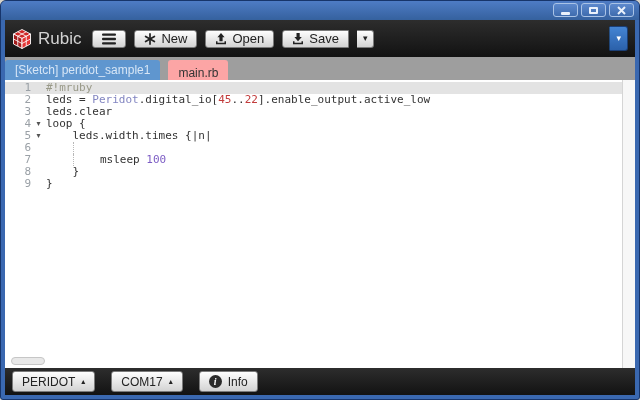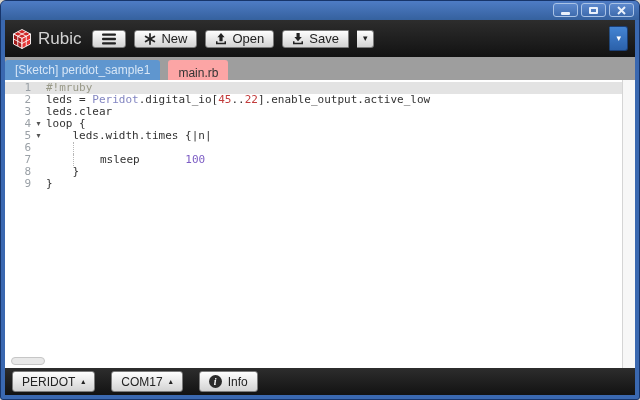--- a/index.html
+++ b/index.html
@@ -62,21 +62,21 @@
   .cl{display:flex;height:12px;line-height:12px;}
   .cl.active{background:var(--active-line,#e3e3e3);}
   .gut{width:26px;flex:none;text-align:right;color:var(--gutter-text,#9aa0a6);}
   .fold{width:15px;flex:none;text-align:center;color:#555;font-size:8px;line-height:12px;
     font-family:"DejaVu Sans",sans-serif;}
   .src{white-space:pre;flex:1;}
   .t-comment{color:var(--code-comment,#999988);}
   .t-plain{color:var(--code-plain,#333333);}
   .t-const{color:var(--code-const,#8285c1);}
   .t-num{color:var(--code-number,#c23b3b);}
-  .t-num2{color:var(--code-number-alt,#7c5cc4);margin-left:39px;}
+  .t-num2{color:var(--code-number-alt,#7c5cc4);}
   .guide{display:inline-block;width:0;height:12px;border-left:1px dotted #b8b8b8;vertical-align:top;}
   .vscroll{position:absolute;top:0;right:0;bottom:0;width:13px;
     background:#f7f7f7;border-left:1px solid #d5d5d5;}
   .hthumb{position:absolute;left:6px;bottom:3px;width:34px;height:8px;
     background:#e8e8e8;border:1px solid #c6c6c6;border-radius:4px;}
 
   
   .statusbar{height:27px;flex:none;display:flex;align-items:center;gap:8px;padding:0 7px;
     background:linear-gradient(var(--bar-dark-top,#2d2d2d),var(--bar-dark-bottom,#121212));}
   .btn.sm{height:21px;font-size:12px;padding:0 9px;gap:6px;}

